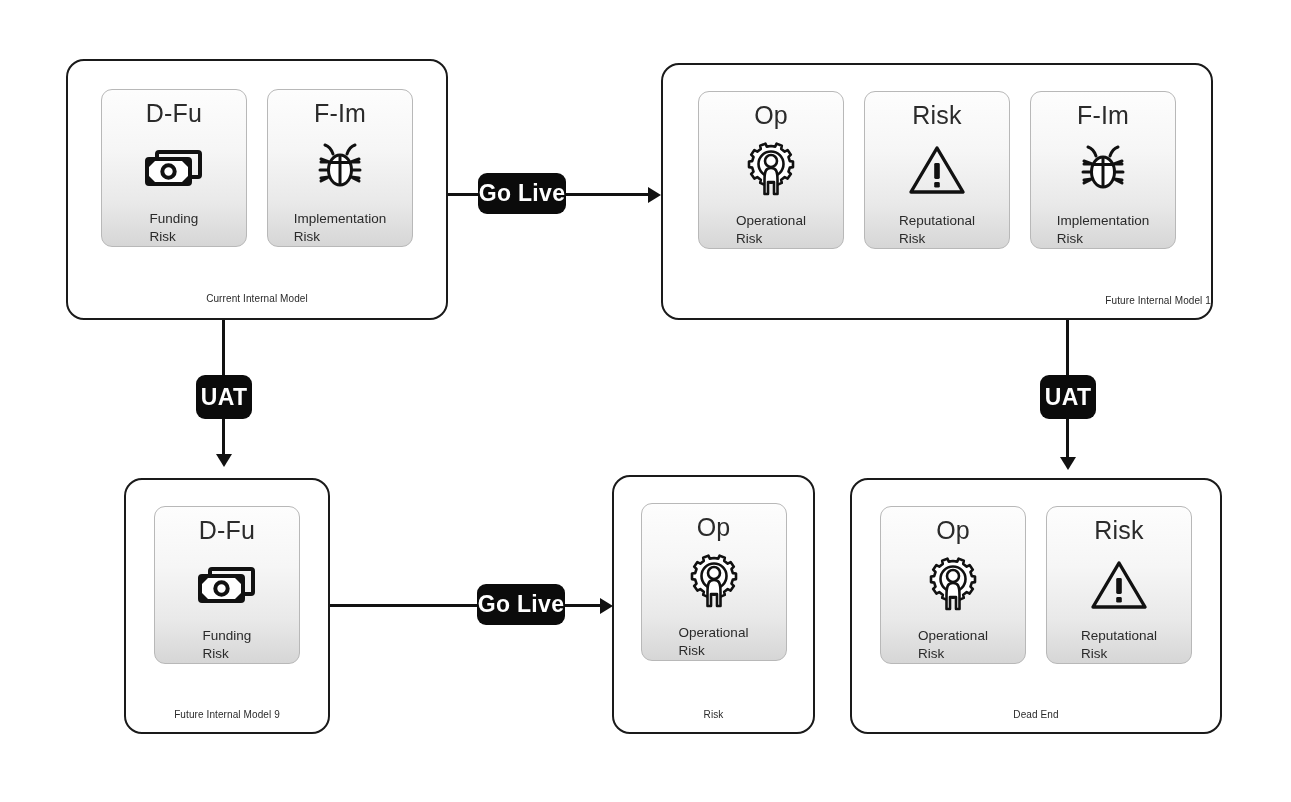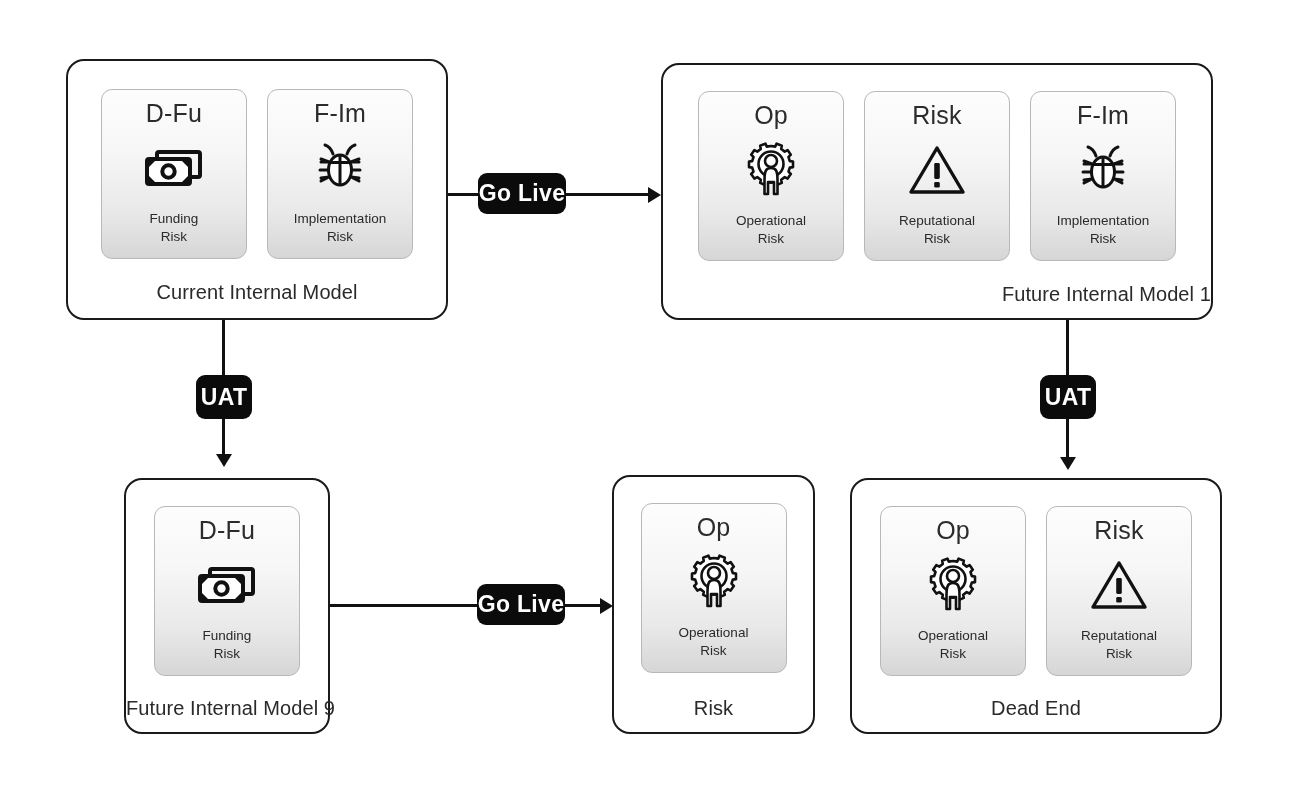--- a/index.html
+++ b/index.html
@@ -20,58 +20,57 @@
     display:flex;
     flex-direction:row;
     justify-content:center;
     align-items:flex-start;
     gap:20px;
   }
   .group-label{
     position:absolute;
     left:0;right:0;
     text-align:center;
-    font-size:20px;
+    font-size:10px;
     color:#2a2a2a;
     letter-spacing:.1px;
     white-space:nowrap;
   }
 
   
   .card{
     box-sizing:border-box;
     width:146px;
     border:1px solid #b8b8b8;
     border-radius:11px;
     background:linear-gradient(180deg,#fdfdfd 0%,#f6f6f6 38%,#e9e9e9 72%,#d6d6d6 100%);
     display:flex;
     flex-direction:column;
     align-items:center;
-    padding:10px 6px 12px 6px;
+    padding:10px 6px 0 6px;
   }
   .card-code{
     font-size:25px;
     color:#2b2b2b;
     line-height:1.1;
     font-weight:400;
     letter-spacing:.2px;
   }
   .card-icon{
     margin:14px 0 16px 0;
     height:52px;
     display:flex;
     align-items:center;
     justify-content:center;
   }
   .card-icon svg{display:block;}
   .card-name{
     font-size:13.5px;
     line-height:1.34;
     color:#2a2a2a;
-    text-align:center;
     white-space:pre-line;
   }
 
   
   .edge-line{position:absolute;background:#111;}
   .edge-h{height:3px;}
   .edge-v{width:3px;}
   .arrowhead{position:absolute;width:0;height:0;}
   .arrow-right{
     border-top:8px solid transparent;

